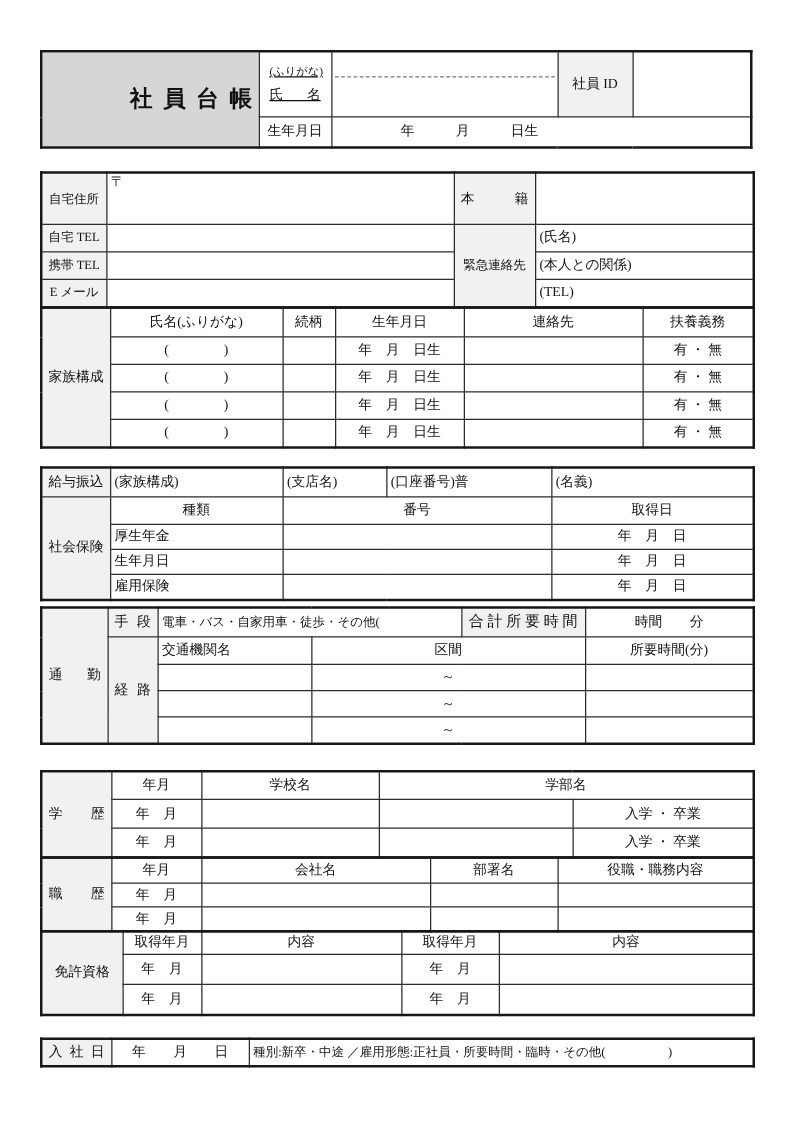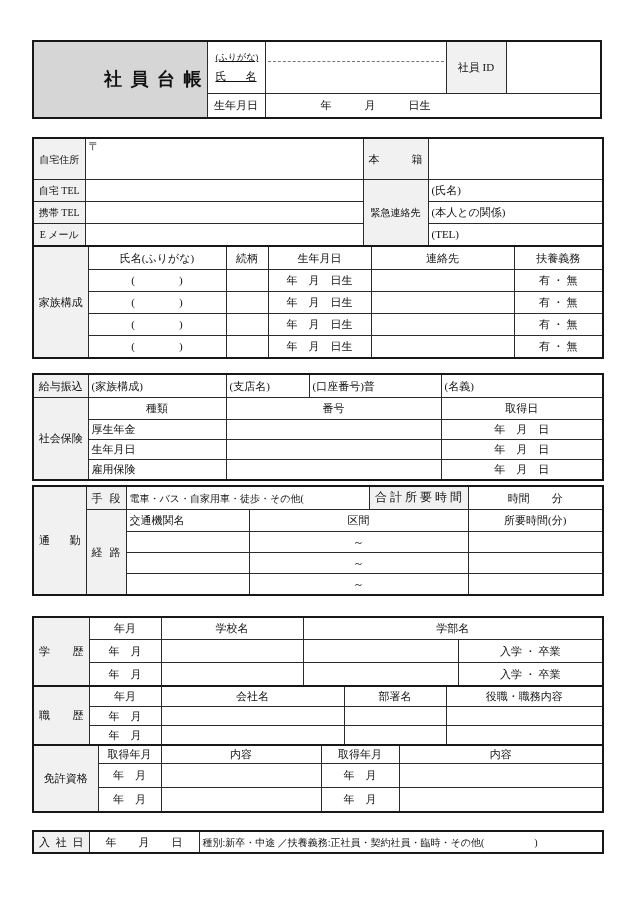--- a/index.html
+++ b/index.html
@@ -346,18 +346,18 @@
   <table class="mt17">
     <colgroup>
       <col style="width:56px">
         <col style="width:110px">
         <col style="width:404px">
     </colgroup>
     <tbody>
         <tr class="r20">
       <td class="g jl">入 社 日</td>
       <td class="c">年　　月　　日</td>
-      <td class="small">種別:新卒・中途 ／扶養義務:正社員・契約社員・臨時・その他(　　　　　)</td>
+      <td class="small">種別:新卒・中途 ／雇用形態:正社員・所要時間・臨時・その他(　　　　　)</td>
     </tr>
   </tbody>
     </table>
 
 </div>
 
 </body></html>

